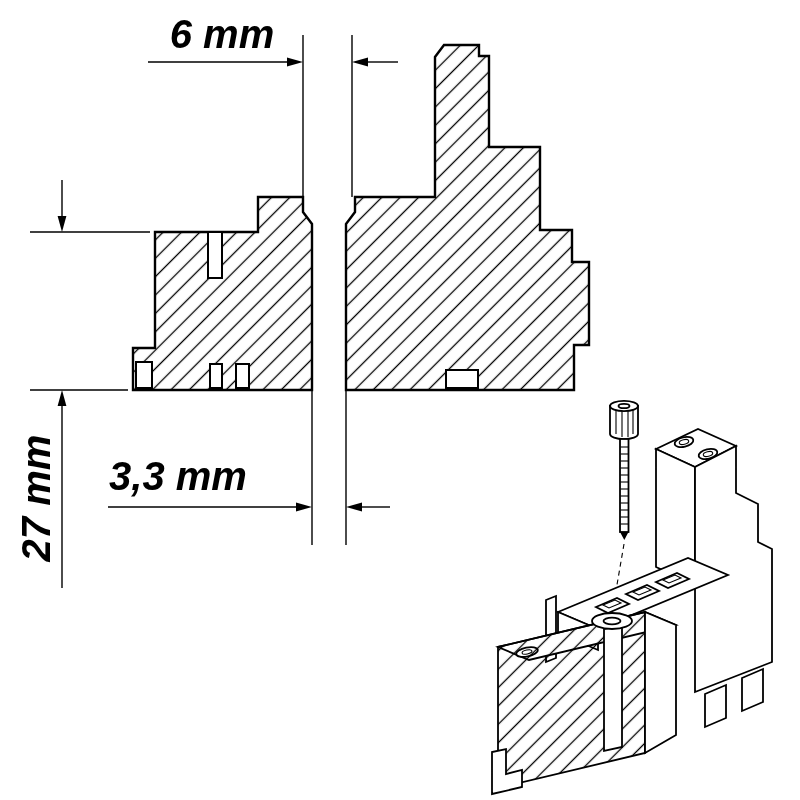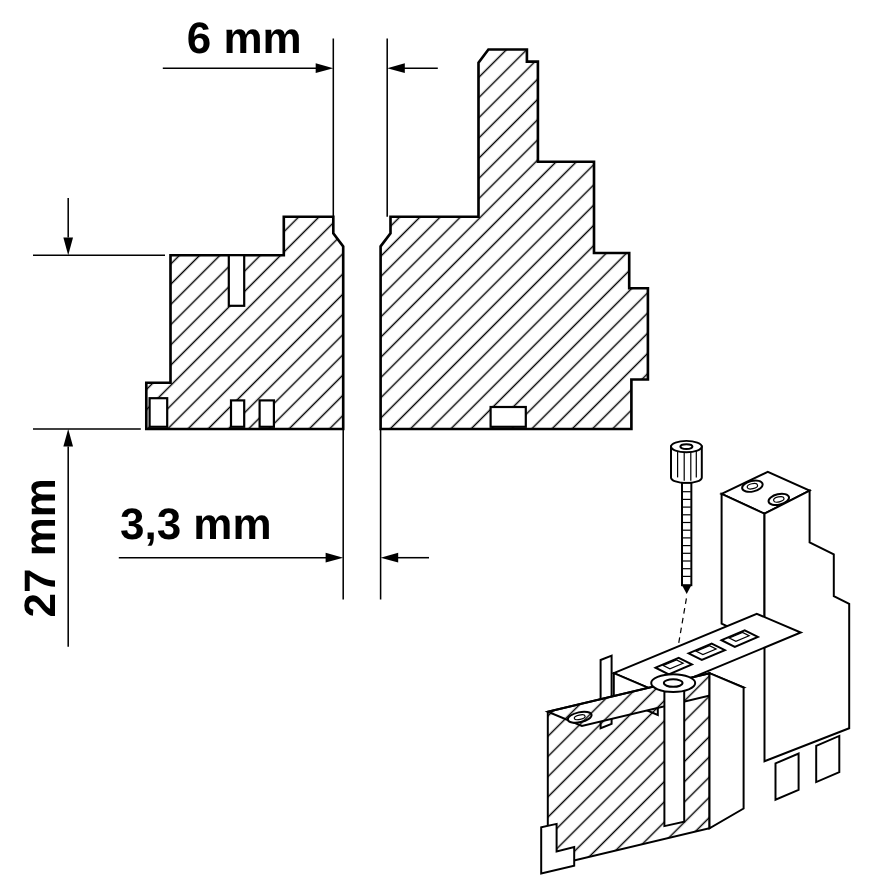--- a/index.html
+++ b/index.html
@@ -3,21 +3,21 @@
 <meta charset="utf-8">
 <style>
   html, body {
     margin: 0;
     padding: 0;
     background: #ffffff;
     width: 800px;
     height: 800px;
     font-family: "Liberation Sans", sans-serif;
   }
-  .stage { width: 800px; height: 800px; position: relative; }
+  .stage { width: 800px; height: 800px; position: relative; font-style: italic; }
   svg { display: block; }
   .hatched { fill: url(#hatch); stroke: #000; stroke-width: 2.4; stroke-linejoin: miter; }
   .cut { fill: #fff; stroke: #000; stroke-width: 2; }
   .thin { stroke: #000; stroke-width: 1.4; fill: none; }
   .dim-text {
     font-family: "Liberation Sans", sans-serif;
     font-weight: 700;
     font-size: 40px;
     fill: #000;
   }

